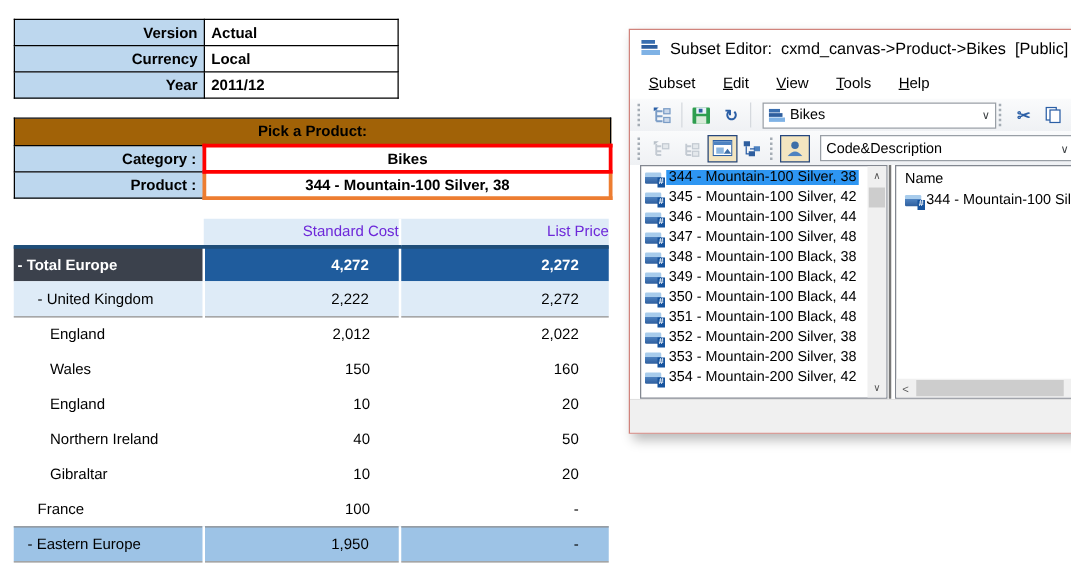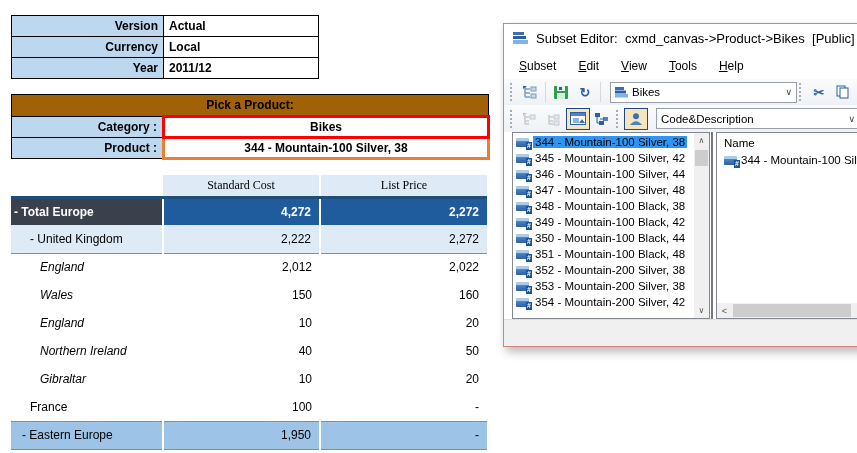--- a/index.html
+++ b/index.html
@@ -20,37 +20,37 @@
   #pick-table td.val { width:325px; background:#fff; font-weight:bold; text-align:center; }
   #pick-table td.val.red    { border:3px solid #FF0000; }
   #pick-table td.val.orange { border:3px solid #ED7D31; }
 
   #data-table { left:11px; top:175px; }
   #data-table td, #data-table th { border:none; height:28px; font-weight:normal; }
   #data-table th { height:22px; }
   #data-table col.c-lab { width:152px; } 
   #data-table col.c-sc  { width:157px; }
   #data-table col.c-lp  { width:167px; }
-  #data-table thead th { background:#DEEBF7; text-align:center; border-bottom:3px solid #1F4E79; color:#000000;font-family:Liberation Serif, serif; }
+  #data-table thead th { background:#DEEBF7; text-align:right; border-bottom:3px solid #1F4E79; color:#6d28d9; }
   #data-table thead th.empty { background:#fff; }
   #data-table thead th.gap { border-right:2px solid #fff; }
   #data-table td.lab { text-align:left; }
-  #data-table td.num { text-align:right; padding-right:8px; }
+  #data-table td.num { text-align:right; padding-right:24px; }
   #data-table tr.total td.lab { background:#3B414C; color:#fff; font-weight:bold; border-right:2px solid #fff; }
   #data-table tr.total td.num { background:#1F5C9D; color:#fff; font-weight:bold; }
   #data-table tr.total td.gap { border-right:2px solid #fff; }
   #data-table tr.region td { background:#9DC3E6; }
   #data-table tr.region td.lab, #data-table tr.region td.gap { border-right:2px solid #fff; }
   #data-table tr.sub td { background:#DEEBF7; }
   #data-table tr.sub td.lab, #data-table tr.sub td.gap { border-right:2px solid #fff; }
   #data-table tr.secend td { border-bottom:1px solid #8C8C8C; }
   #data-table td.l0 { padding-left:3px; }
   #data-table td.l1 { padding-left:11px; }
   #data-table td.l2 { padding-left:19px; }
-  #data-table td.l3 { padding-left:29px;font-style:italic; }
+  #data-table td.l3 { padding-left:29px; }
 
   
   .window { position:absolute; left:503px; top:23px; width:378px; height:324px;
             background:#fff; border:1px solid #D0837C;
             box-shadow:3px 5px 9px rgba(0,0,0,.28);
             display:flex; flex-direction:column; font-size:12px; color:#000; }
 
   .titlebar { height:29px; display:flex; align-items:center; gap:8px; padding-left:9px; background:#fff; }
   .title-text { white-space:pre; font-size:13px; }
 

